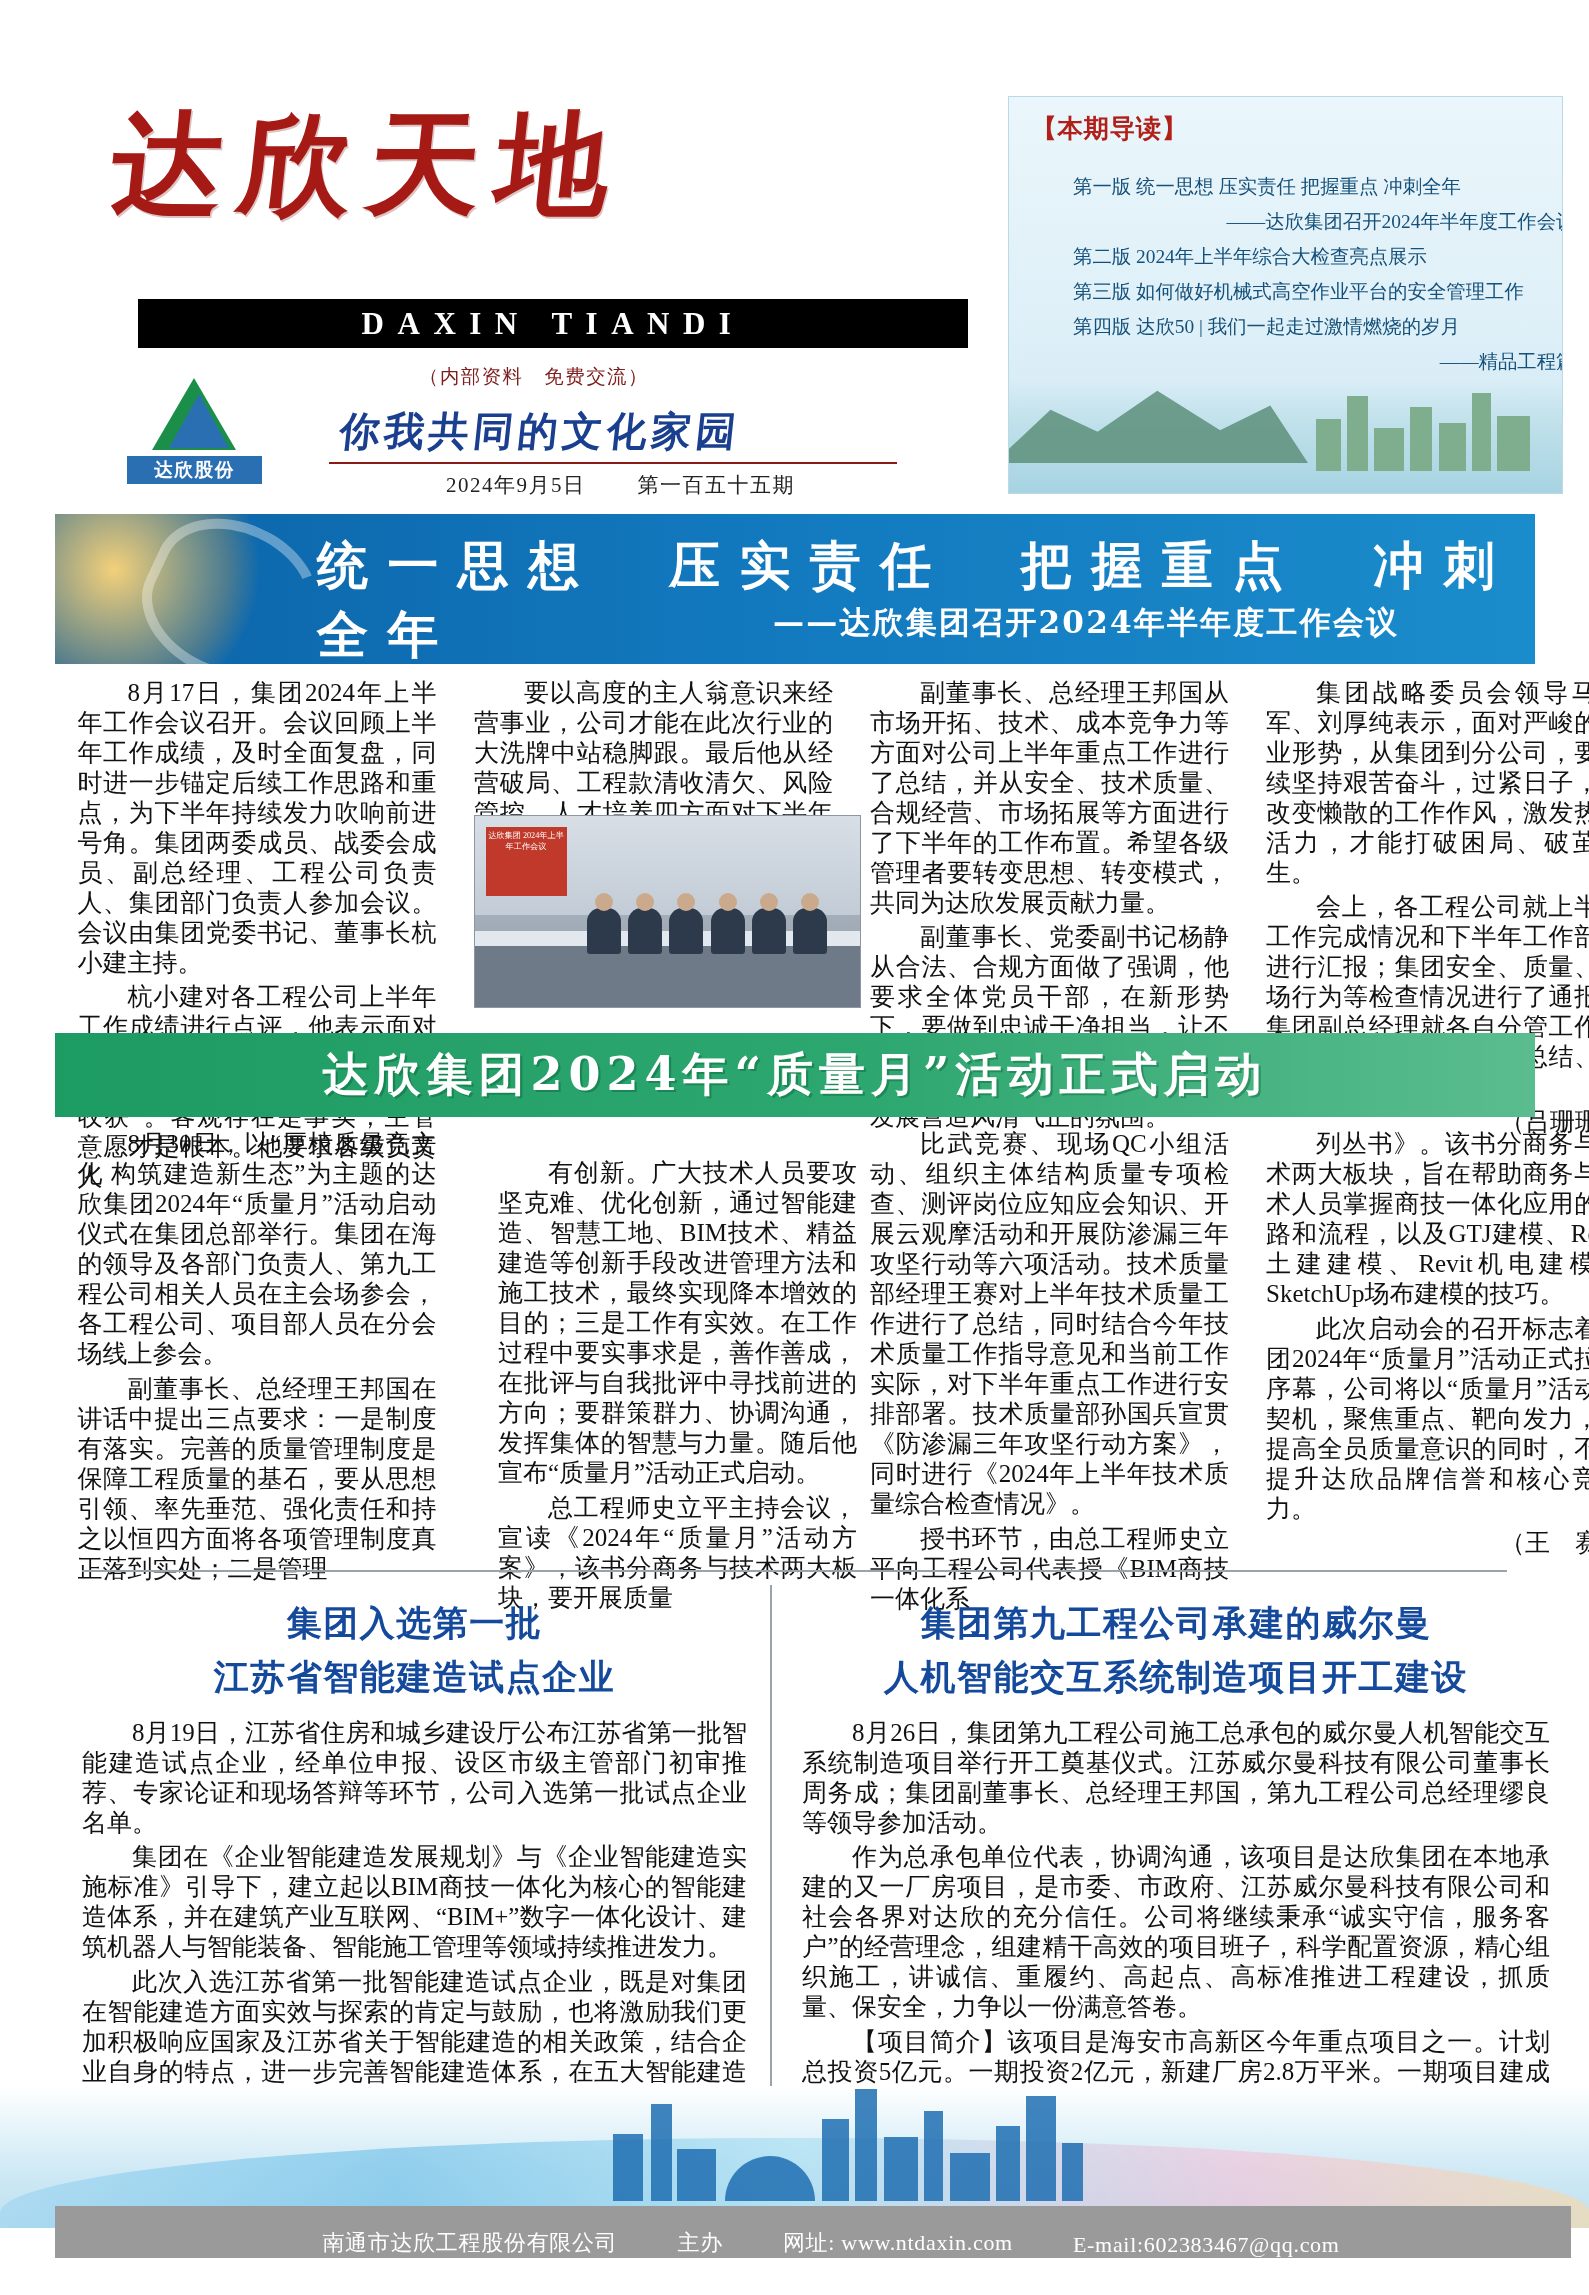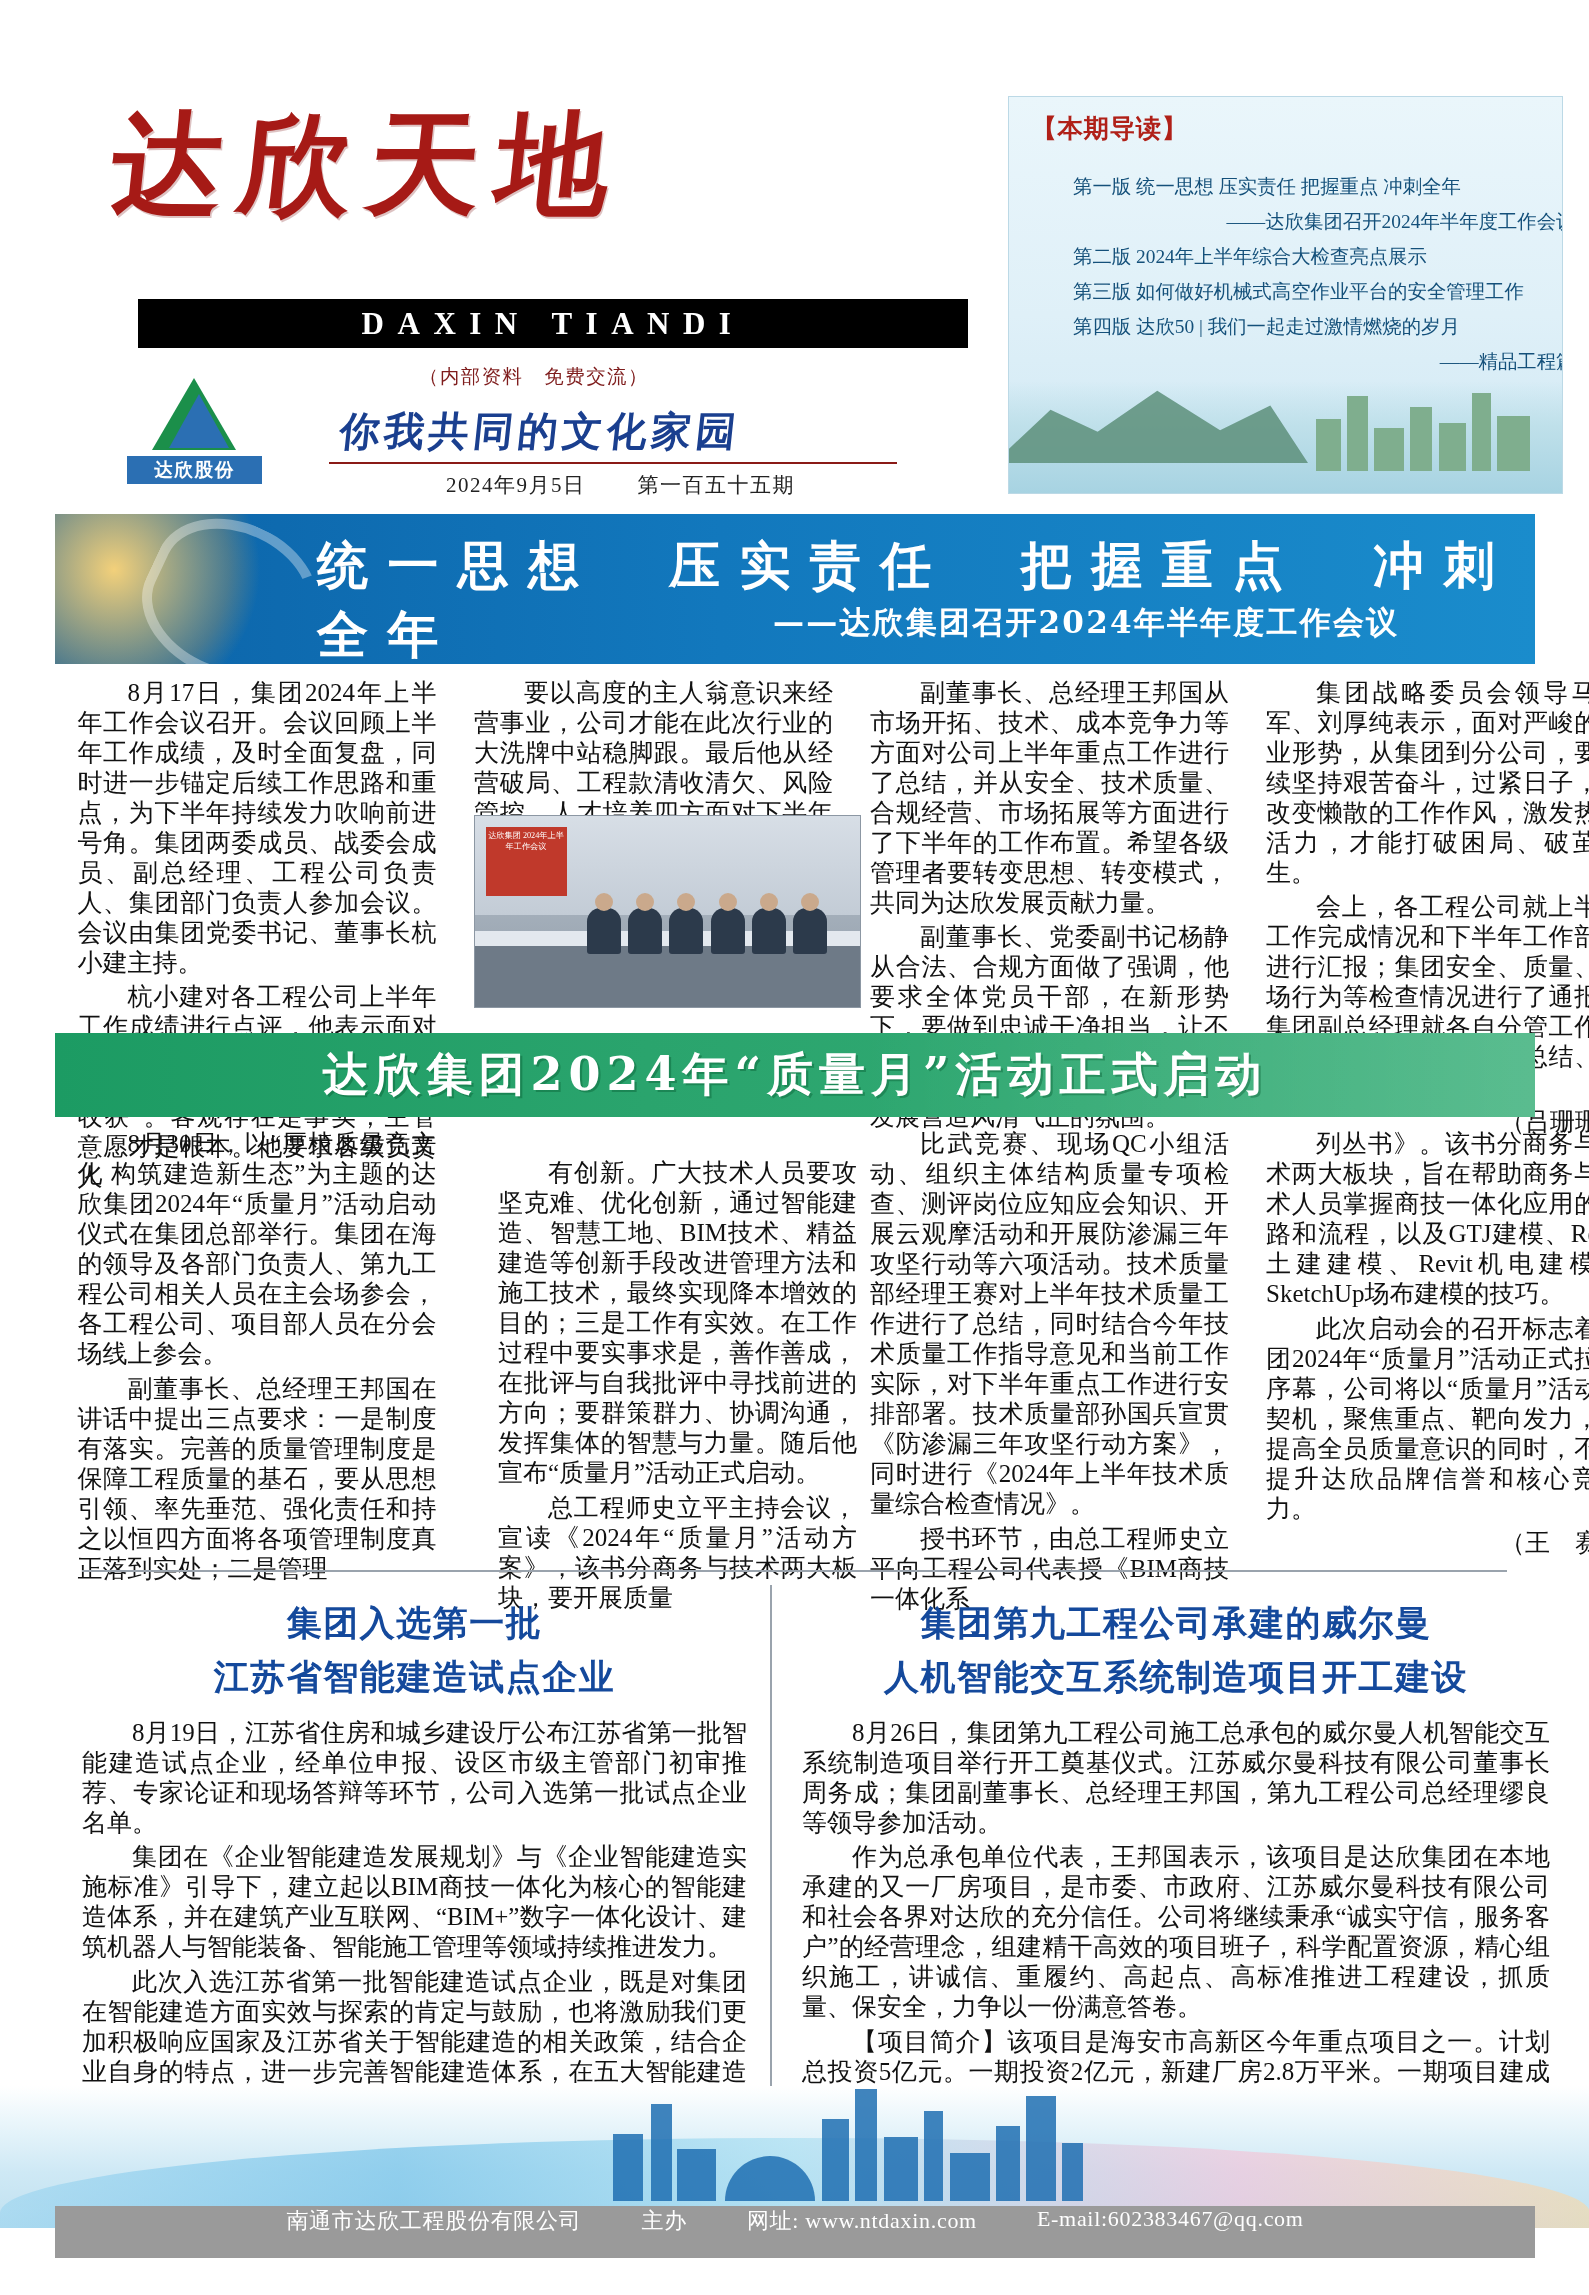--- a/index.html
+++ b/index.html
@@ -137,22 +137,22 @@
   .skyline { position:absolute; left:0; top:2086px; width:1590px; height:142px; overflow:hidden;
      background:linear-gradient(180deg,#ffffff 0%, #eaf6fb 25%, #cfe9f5 60%, #bfe0f0 100%); }
   .skyline .ribbon { position:absolute; left:0; bottom:0; width:1590px; height:90px;
      background:linear-gradient(90deg,#9fd6f0,#6fc0e8 25%,#a9dff2 50%,#f3c3d8 78%, #f7d9a8 100%); opacity:.65;
      border-radius:60% 60% 0 0 / 100% 100% 0 0;}
   .skyline i { position:absolute; bottom:27px; background:#1f6fb2; display:block; opacity:.85;}
   .skyline .dome { position:absolute; bottom:27px; width:90px; height:45px; background:#1f6fb2;
      border-radius:45px 45px 0 0; opacity:.85;}
 
   .footer { position:absolute; left:55px; top:2206px; width:1480px; height:52px;
-     background:#9a9a9a; color:#fff; display:flex; align-items:flex-start; justify-content:center; gap:60px;
-     font-size:22px; letter-spacing:0.7px; font-family:"Liberation Serif",serif;}
+     background:#9a9a9a; color:#fff; display:flex; align-items:flex-end; justify-content:center; gap:60px;
+     font-size:22px; letter-spacing:0.7px; font-family:"Liberation Serif",serif;padding-left:36px;}
 </style>
 </head>
 <body>
 
 <div class="page">
 
   <div class="masthead">
     <div class="logo-title">达欣天地</div>
     <div class="logo-pinyin">DAXIN TIANDI</div>
     <div class="logo-sub">（内部资料　免费交流）</div>
@@ -283,21 +283,21 @@
       <p>此次入选江苏省第一批智能建造试点企业，既是对集团在智能建造方面实效与探索的肯定与鼓励，也将激励我们更加积极响应国家及江苏省关于智能建造的相关政策，结合企业自身的特点，进一步完善智能建造体系，在五大智能建造关键领域中发展新质生产力，为企业高质量发展提供关键路径。</p>
       <p class="sig">（董　薇）</p>
     </div>
   </div>
 
   <div class="a4">
     <div class="ttl4">集团第九工程公司承建的威尔曼</div>
     <div class="ttl4" style="margin-bottom:13.5px">人机智能交互系统制造项目开工建设</div>
     <div class="col">
       <p>8月26日，集团第九工程公司施工总承包的威尔曼人机智能交互系统制造项目举行开工奠基仪式。江苏威尔曼科技有限公司董事长周务成；集团副董事长、总经理王邦国，第九工程公司总经理缪良等领导参加活动。</p>
-      <p>作为总承包单位代表，王邦国表示，该项目是达欣集团在本地承建的又一厂房项目，是市委、市政府、江苏威尔曼科技有限公司和社会各界对达欣的充分信任。公司将继续秉承“诚实守信，服务客户”的经营理念，组建精干高效的项目班子，科学配置资源，精心组织施工，讲诚信、重履约、高起点、高标准推进工程建设，抓质量、保安全，力争以一份满意答卷。</p>
+      <p>作为总承包单位代表，协调沟通，该项目是达欣集团在本地承建的又一厂房项目，是市委、市政府、江苏威尔曼科技有限公司和社会各界对达欣的充分信任。公司将继续秉承“诚实守信，服务客户”的经营理念，组建精干高效的项目班子，科学配置资源，精心组织施工，讲诚信、重履约、高起点、高标准推进工程建设，抓质量、保安全，力争以一份满意答卷。</p>
       <p>【项目简介】该项目是海安市高新区今年重点项目之一。计划总投资5亿元。一期投资2亿元，新建厂房2.8万平米。一期项目建成后可年产电梯人机智能交互系统30万套，销售额突破10亿元，利税2亿元。</p>
       <p class="sig">（杨林飞）</p>
     </div>
   </div>
 
   <div class="skyline">
     <div class="ribbon"></div>
     <i style="left:613px;width:30px;height:67px"></i>
     <i style="left:651px;width:21px;height:97px"></i>
     <i style="left:677px;width:39px;height:52px"></i>

